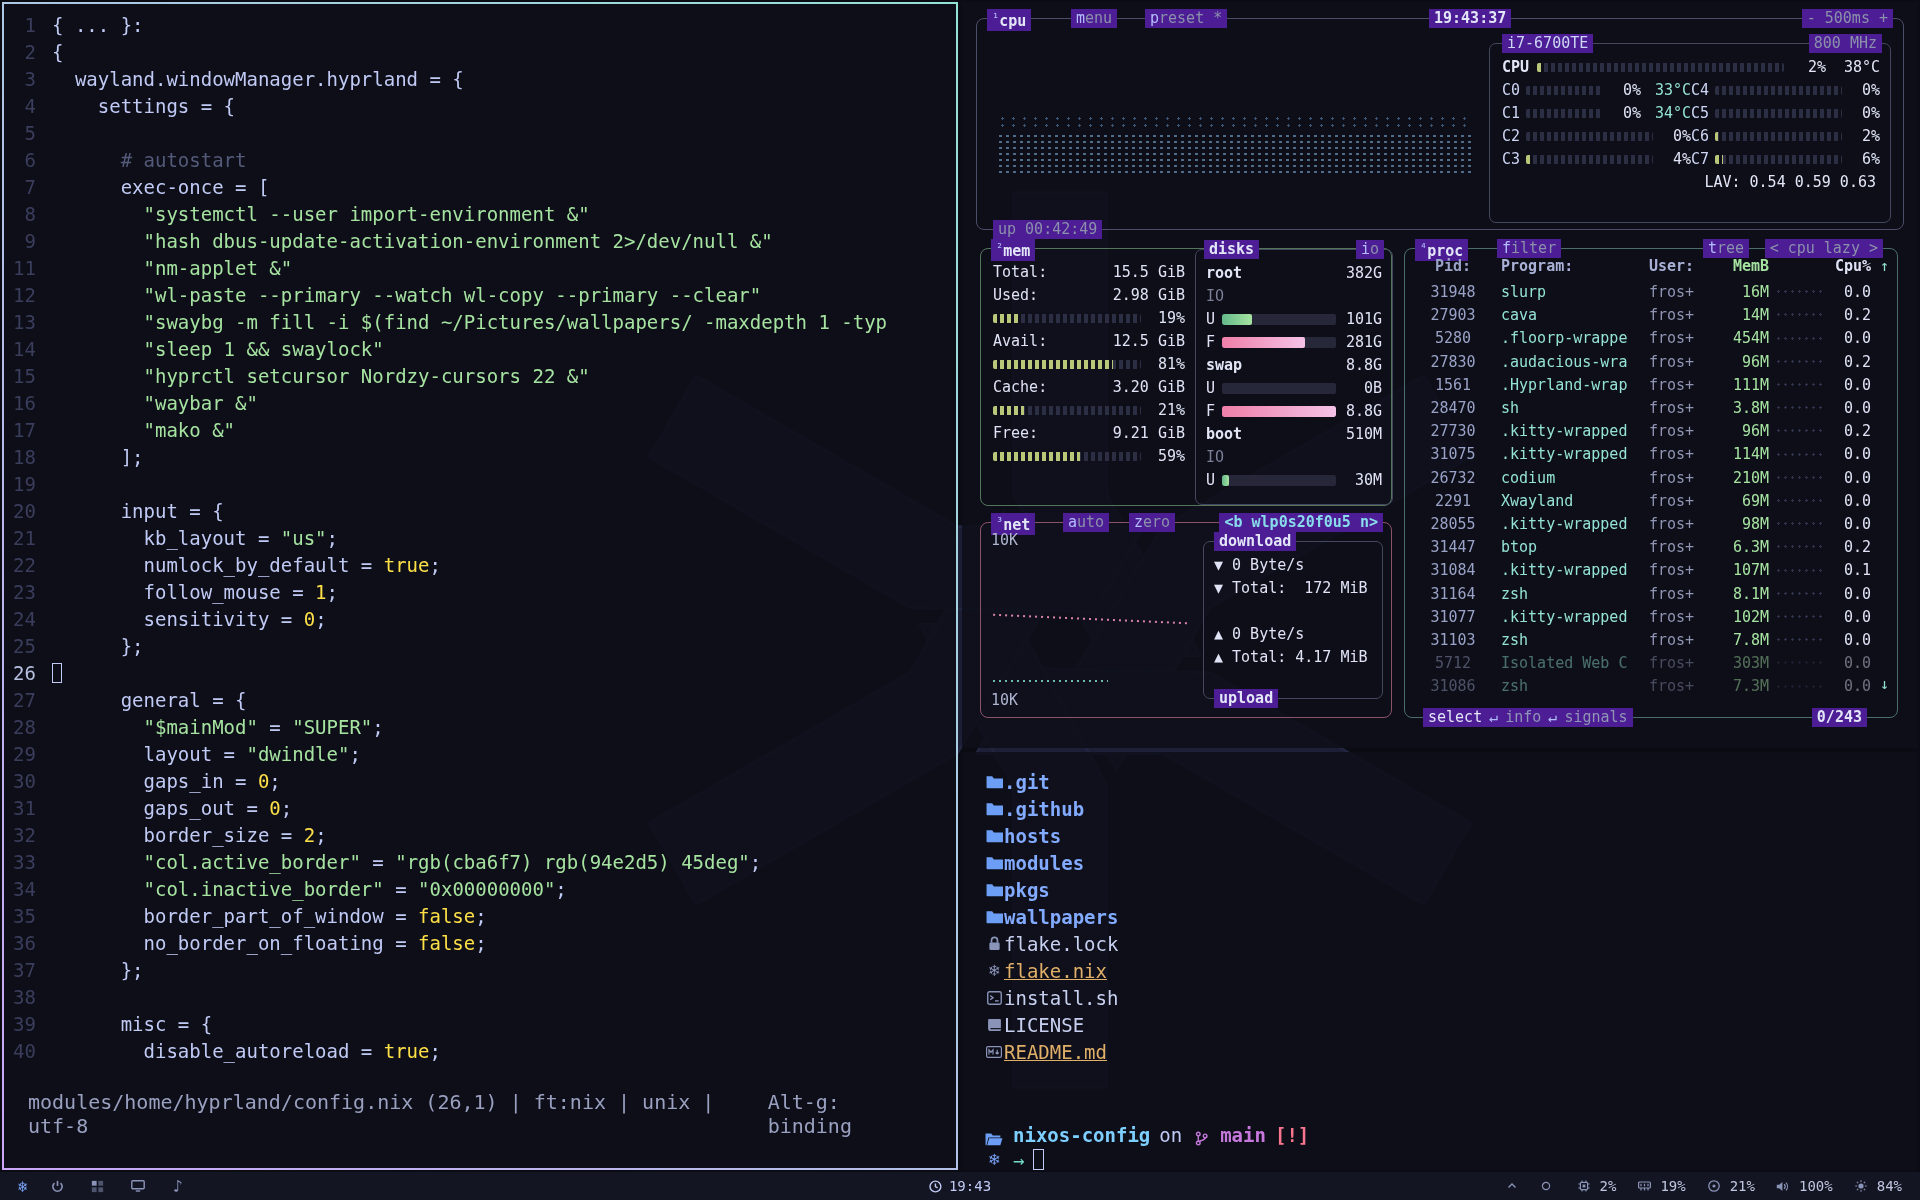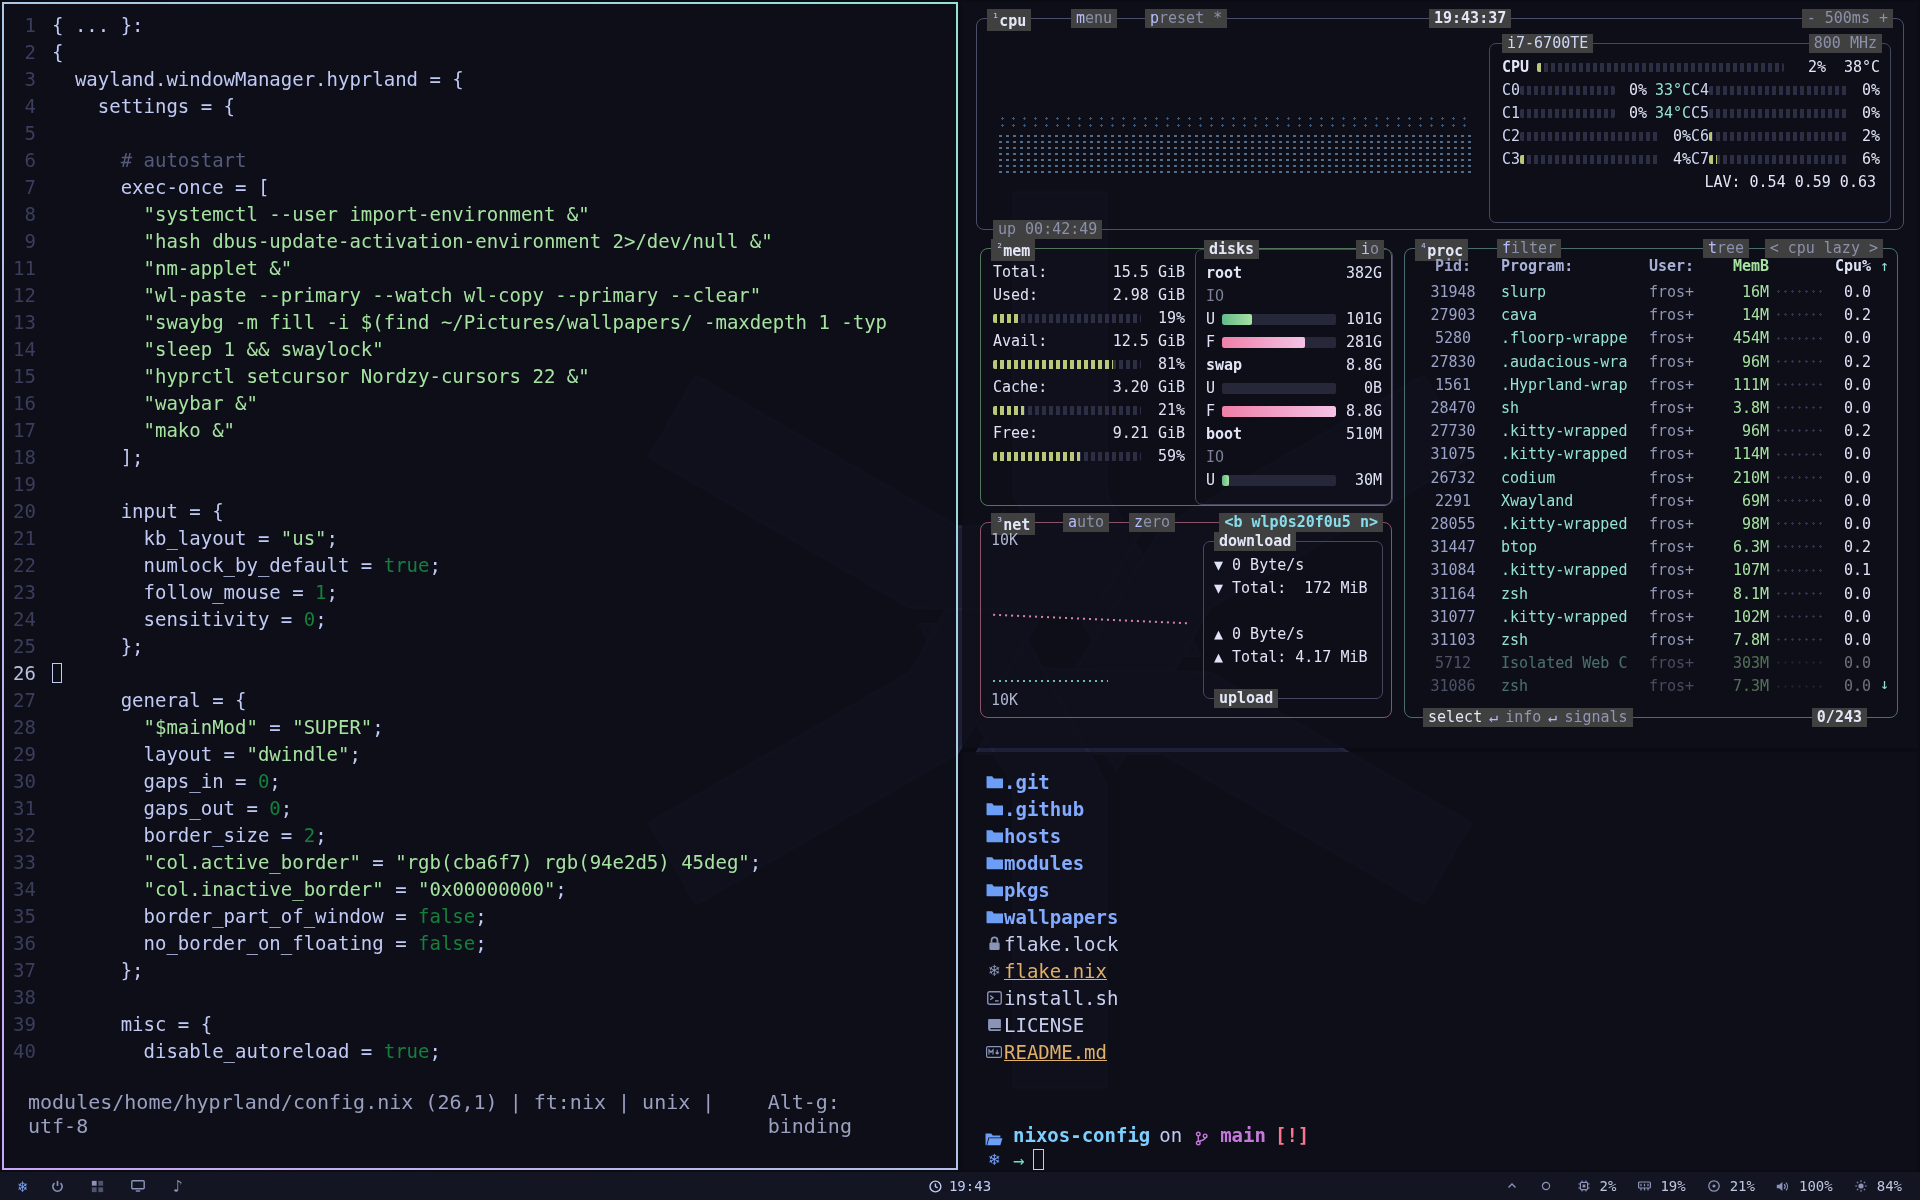--- a/index.html
+++ b/index.html
@@ -14,52 +14,52 @@
 
   
   .editor-win{left:2px;top:2px;width:956px;height:1168px;border:2px solid;border-image:linear-gradient(45deg,#cba6f7,#94e2d5) 1}
   .codearea{position:absolute;left:0;right:0;top:8px;bottom:74px;font-size:19px;line-height:27px;overflow:hidden}
   .line{display:flex;white-space:pre}
   .ln{width:48px;flex:none;text-align:right;padding-right:16px;color:#3a3e5c}
   .ln.cur{color:#b8c0e0}
   .codetext{white-space:pre}
   .tk-d{color:#c0caf5}
   .tk-s{color:#a6e3a1}
-  .tk-n{color:#15803d}
+  .tk-n{color:#fde047}
   .tk-c{color:#545a7a}
   .cursor{display:inline-block;width:10px;height:20px;border:1.5px solid #c0caf5;vertical-align:-3px}
   .statusline{position:absolute;left:0;right:0;bottom:40px;height:28px;display:flex;justify-content:space-between;align-items:center;padding:0 24px;font-size:20px;color:#9aa0c0}
 
   
   .btop-win{left:962px;top:2px;width:956px;height:746px;font-size:15px}
   .box{position:absolute;border:1.5px solid #4a4e69;border-radius:8px}
   .cpu-box{left:14px;top:16px;width:928px;height:212px}
   .mem-box{left:18px;top:246px;width:412px;height:258px;border-color:rgba(140,200,144,.55)}
   .net-box{left:18px;top:520px;width:412px;height:196px;border-color:rgba(243,139,168,.55)}
   .proc-box{left:442px;top:246px;width:494px;height:470px;border-color:rgba(148,226,213,.45)}
   .subbox{position:absolute;border:1.5px solid #44485f;border-radius:7px}
-  .blabel{position:absolute;top:-10px;background:#404040;padding:0 5px;line-height:19px;white-space:nowrap;color:#8b90ab}
+  .blabel{position:absolute;top:-10px;background:#4c1d95;padding:0 5px;line-height:19px;white-space:nowrap;color:#8b90ab}
   .blabel.bot{top:auto;bottom:-10px}
   .btitle b{color:#e2e6f7;font-weight:bold}
   .btitle .idx{color:#b4befe;font-size:12px;vertical-align:4px}
   .hkl{color:#b4befe}
   .time-label{color:#e2e6f7;font-weight:bold}
   .iface-label{color:#89dceb;font-weight:bold}
 
   .cpu-graph{position:absolute;left:12px;top:18px;width:488px;height:178px}
   .cpu-graph .band{position:absolute;left:8px;right:4px;top:54%;height:24%;background-image:radial-gradient(circle,#50708e 1.1px,transparent 1.4px);background-size:7px 6px}
   .cpu-graph .band2{position:absolute;left:8px;right:4px;top:44%;height:9%;background-image:radial-gradient(circle,#3c5677 1px,transparent 1.3px);background-size:11px 7px}
   .cpu-sub{left:512px;top:24px;width:402px;height:180px}
   .cpu-sub-in{position:absolute;inset:12px 10px 8px 12px}
   .cpurow{display:flex;align-items:center;gap:8px;line-height:23px}
   .cpurow b{color:#e2e6f7}
   .cpupct{width:34px;text-align:right;color:#e2e6f7}
   .cputemp{width:46px;text-align:right;color:#e2e6f7}
   .corerow{display:flex}
-  .core{flex:1;display:flex;align-items:center;line-height:23px}
+  .core{flex:1;display:flex;align-items:center;gap:6px;line-height:23px}
   .cname{color:#cdd6f4}
   .cpct{width:32px;text-align:right;color:#dfe3f5}
   .ctemp{width:44px;text-align:right;color:#94e2d5}
   .lav{line-height:23px;text-align:right;color:#e2e6f7;padding-right:4px}
 
   .dash{position:relative;flex:1;height:9px;border-radius:2px;background:repeating-linear-gradient(90deg,#2c2e44 0 4px,transparent 4px 7px);overflow:hidden}
   .dash i{position:absolute;left:0;top:0;bottom:0;background:repeating-linear-gradient(90deg,#b9c878 0 4px,transparent 4px 7px)}
 
   .mem-rows{position:absolute;left:12px;top:12px;width:192px}
   .mrow{display:flex;justify-content:space-between;line-height:23px;color:#dfe3f5}

